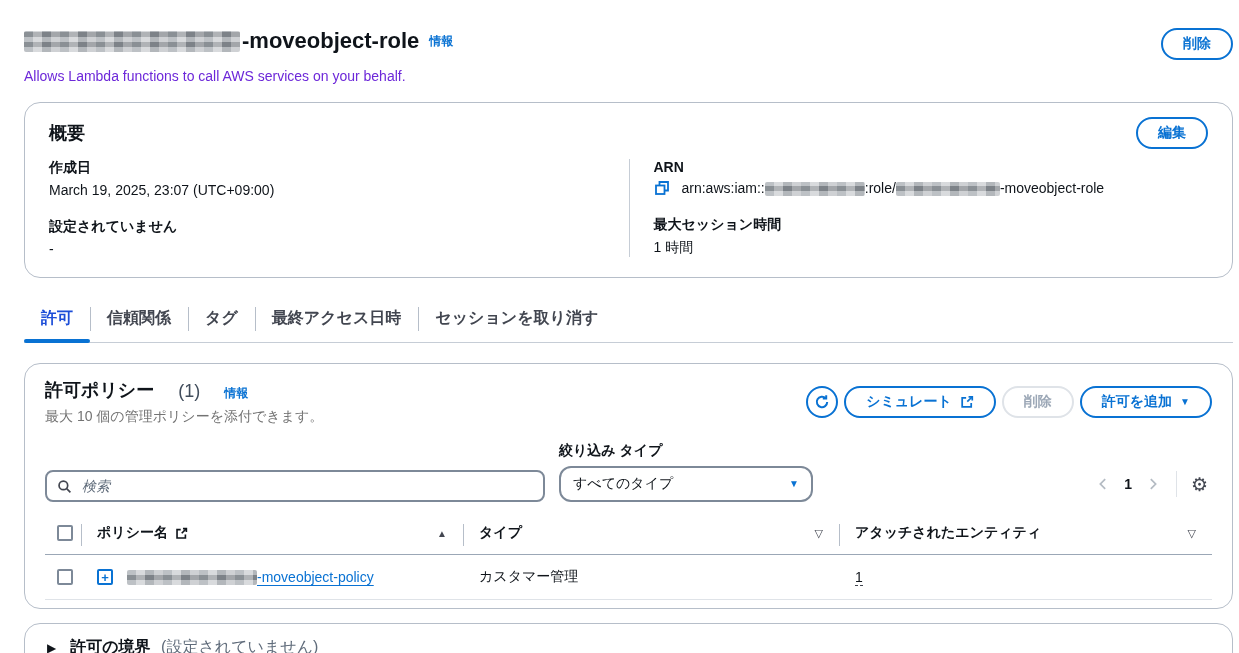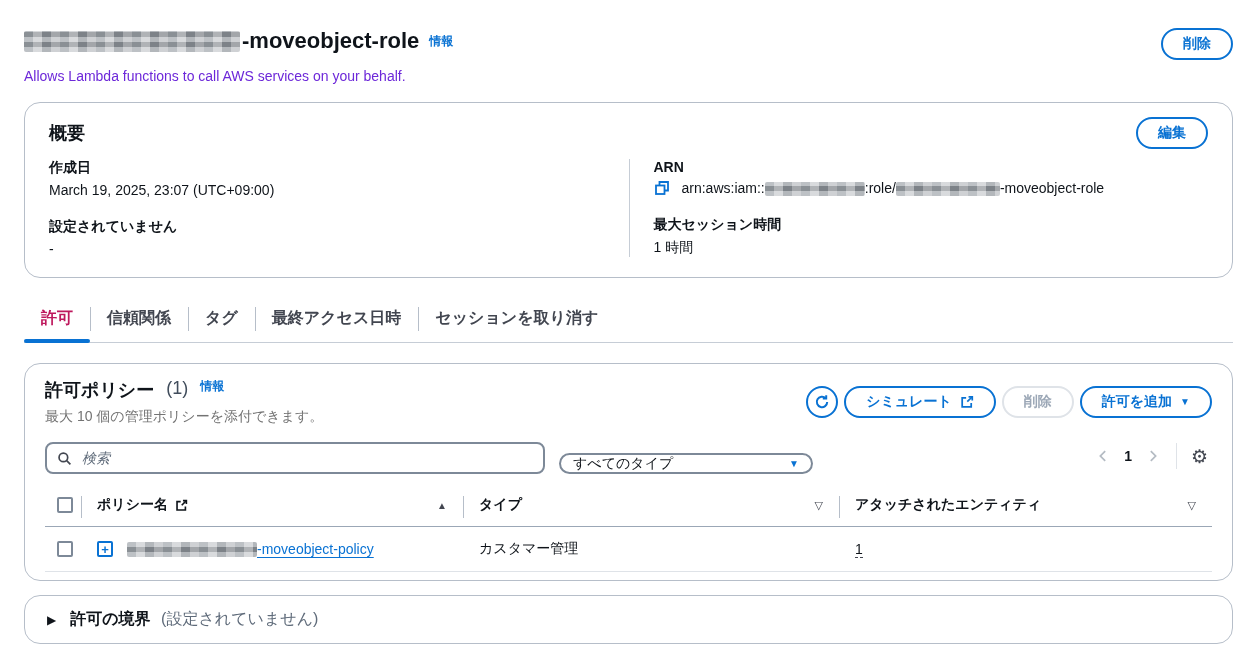--- a/index.html
+++ b/index.html
@@ -55,40 +55,40 @@
   .field-value { font-size:14px; }
   .arn-line { display:flex; align-items:center; gap:12px; font-size:14px; }
   .copy-btn { background:none; border:none; padding:0; cursor:pointer; display:inline-flex; }
   .blur-arn-1 { width:100px; height:14px; }
   .blur-arn-2 { width:104px; height:14px; }
 
   
   .tabs { display:flex; margin-top:24px; border-bottom:1px solid #c6cdd6; }
   .tab { position:relative; padding:6px 17px 13px; font-size:16px; font-weight:700; color:#424650; cursor:pointer; white-space:nowrap; }
   .tab + .tab::before { content:""; position:absolute; left:0; top:5px; width:1px; height:24px; background:#b6bec9; }
-  .tab.active { color:#be185d; }
+  .tab.active { color:#1d4ed8; }
   .tab.active::after { content:""; position:absolute; left:0; right:0; bottom:-1px; height:4px; border-radius:2px; background:#0972d3; }
 
   
   .policies-card { margin-top:20px; padding:14px 20px 8px; }
-  .pol-title-line { display:flex; align-items:flex-start; gap:12px; }
+  .pol-title-line { display:flex; align-items:flex-end; gap:24px; }
   .pol-count { font-weight:400; color:#414d5c; font-size:18px; }
   .pol-desc { margin-top:6px; font-size:14px; color:#737373; }
   .pol-actions { display:flex; align-items:center; gap:6px; }
 
   .filter-row { display:flex; align-items:flex-end; gap:14px; margin-top:16px; }
   .search-box {
     width:500px; height:32px; border:2px solid #7d8998; border-radius:8px;
     display:flex; align-items:center; gap:8px; padding:0 10px; background:#fff;
   }
   .search-box input { border:none; outline:none; flex:1; font-size:14px; font-family:inherit; color:#0f141a; background:transparent;font-style:italic; }
   .search-box input::placeholder { font-style:italic; color:#5f6b7a; }
   .filter-label { font-size:14px; font-weight:700; margin-bottom:6px; }
   .select {
-    width:254px; height:21px; border:2px solid #7d8998; border-radius:12px;
+    width:254px; height:36px; border:2px solid #7d8998; border-radius:12px;
     display:flex; align-items:center; justify-content:space-between; padding:0 12px;
     font-size:14px; cursor:pointer; background:#fff;
   }
   .pagination { margin-left:auto; display:flex; align-items:center; padding-bottom:5px; }
   .page-chevron { background:none; border:none; padding:0 6px; display:inline-flex; cursor:default; }
   .page-num { font-size:14px; font-weight:700; padding:0 8px; cursor:pointer; }
   .pag-divider { width:1px; height:26px; background:#dfe3e8; margin:0 10px; }
   .gear { background:none; border:none; padding:0 4px; font-size:19px; color:#424650; cursor:pointer; line-height:1; }
 
   
@@ -227,20 +227,21 @@
       <div class="search-box">
         <span>
           <svg width="15" height="15" viewBox="0 0 16 16">
               <circle cx="6.8" cy="6.8" r="4.6" fill="none" stroke="#424650" stroke-width="1.8"></circle>
               <path d="M10.3 10.3L14.3 14.3" stroke="#424650" stroke-width="1.8"></path>
             </svg>
         </span>
         <input type="text" placeholder="検索" style="">
       </div>
       <div>
+        <div class="filter-label">絞り込み タイプ</div>
         <div class="select">
           <span>すべてのタイプ</span>
           <span class="caret-down">▼</span>
         </div>
       </div>
       <div class="pagination">
         <button class="page-chevron">
           <span>
             <svg width="14" height="14" viewBox="0 0 16 16">
                 <path d="M10.5 2.5L5 8l5.5 5.5" fill="none" stroke="#b4bbc3" stroke-width="2"></path>

